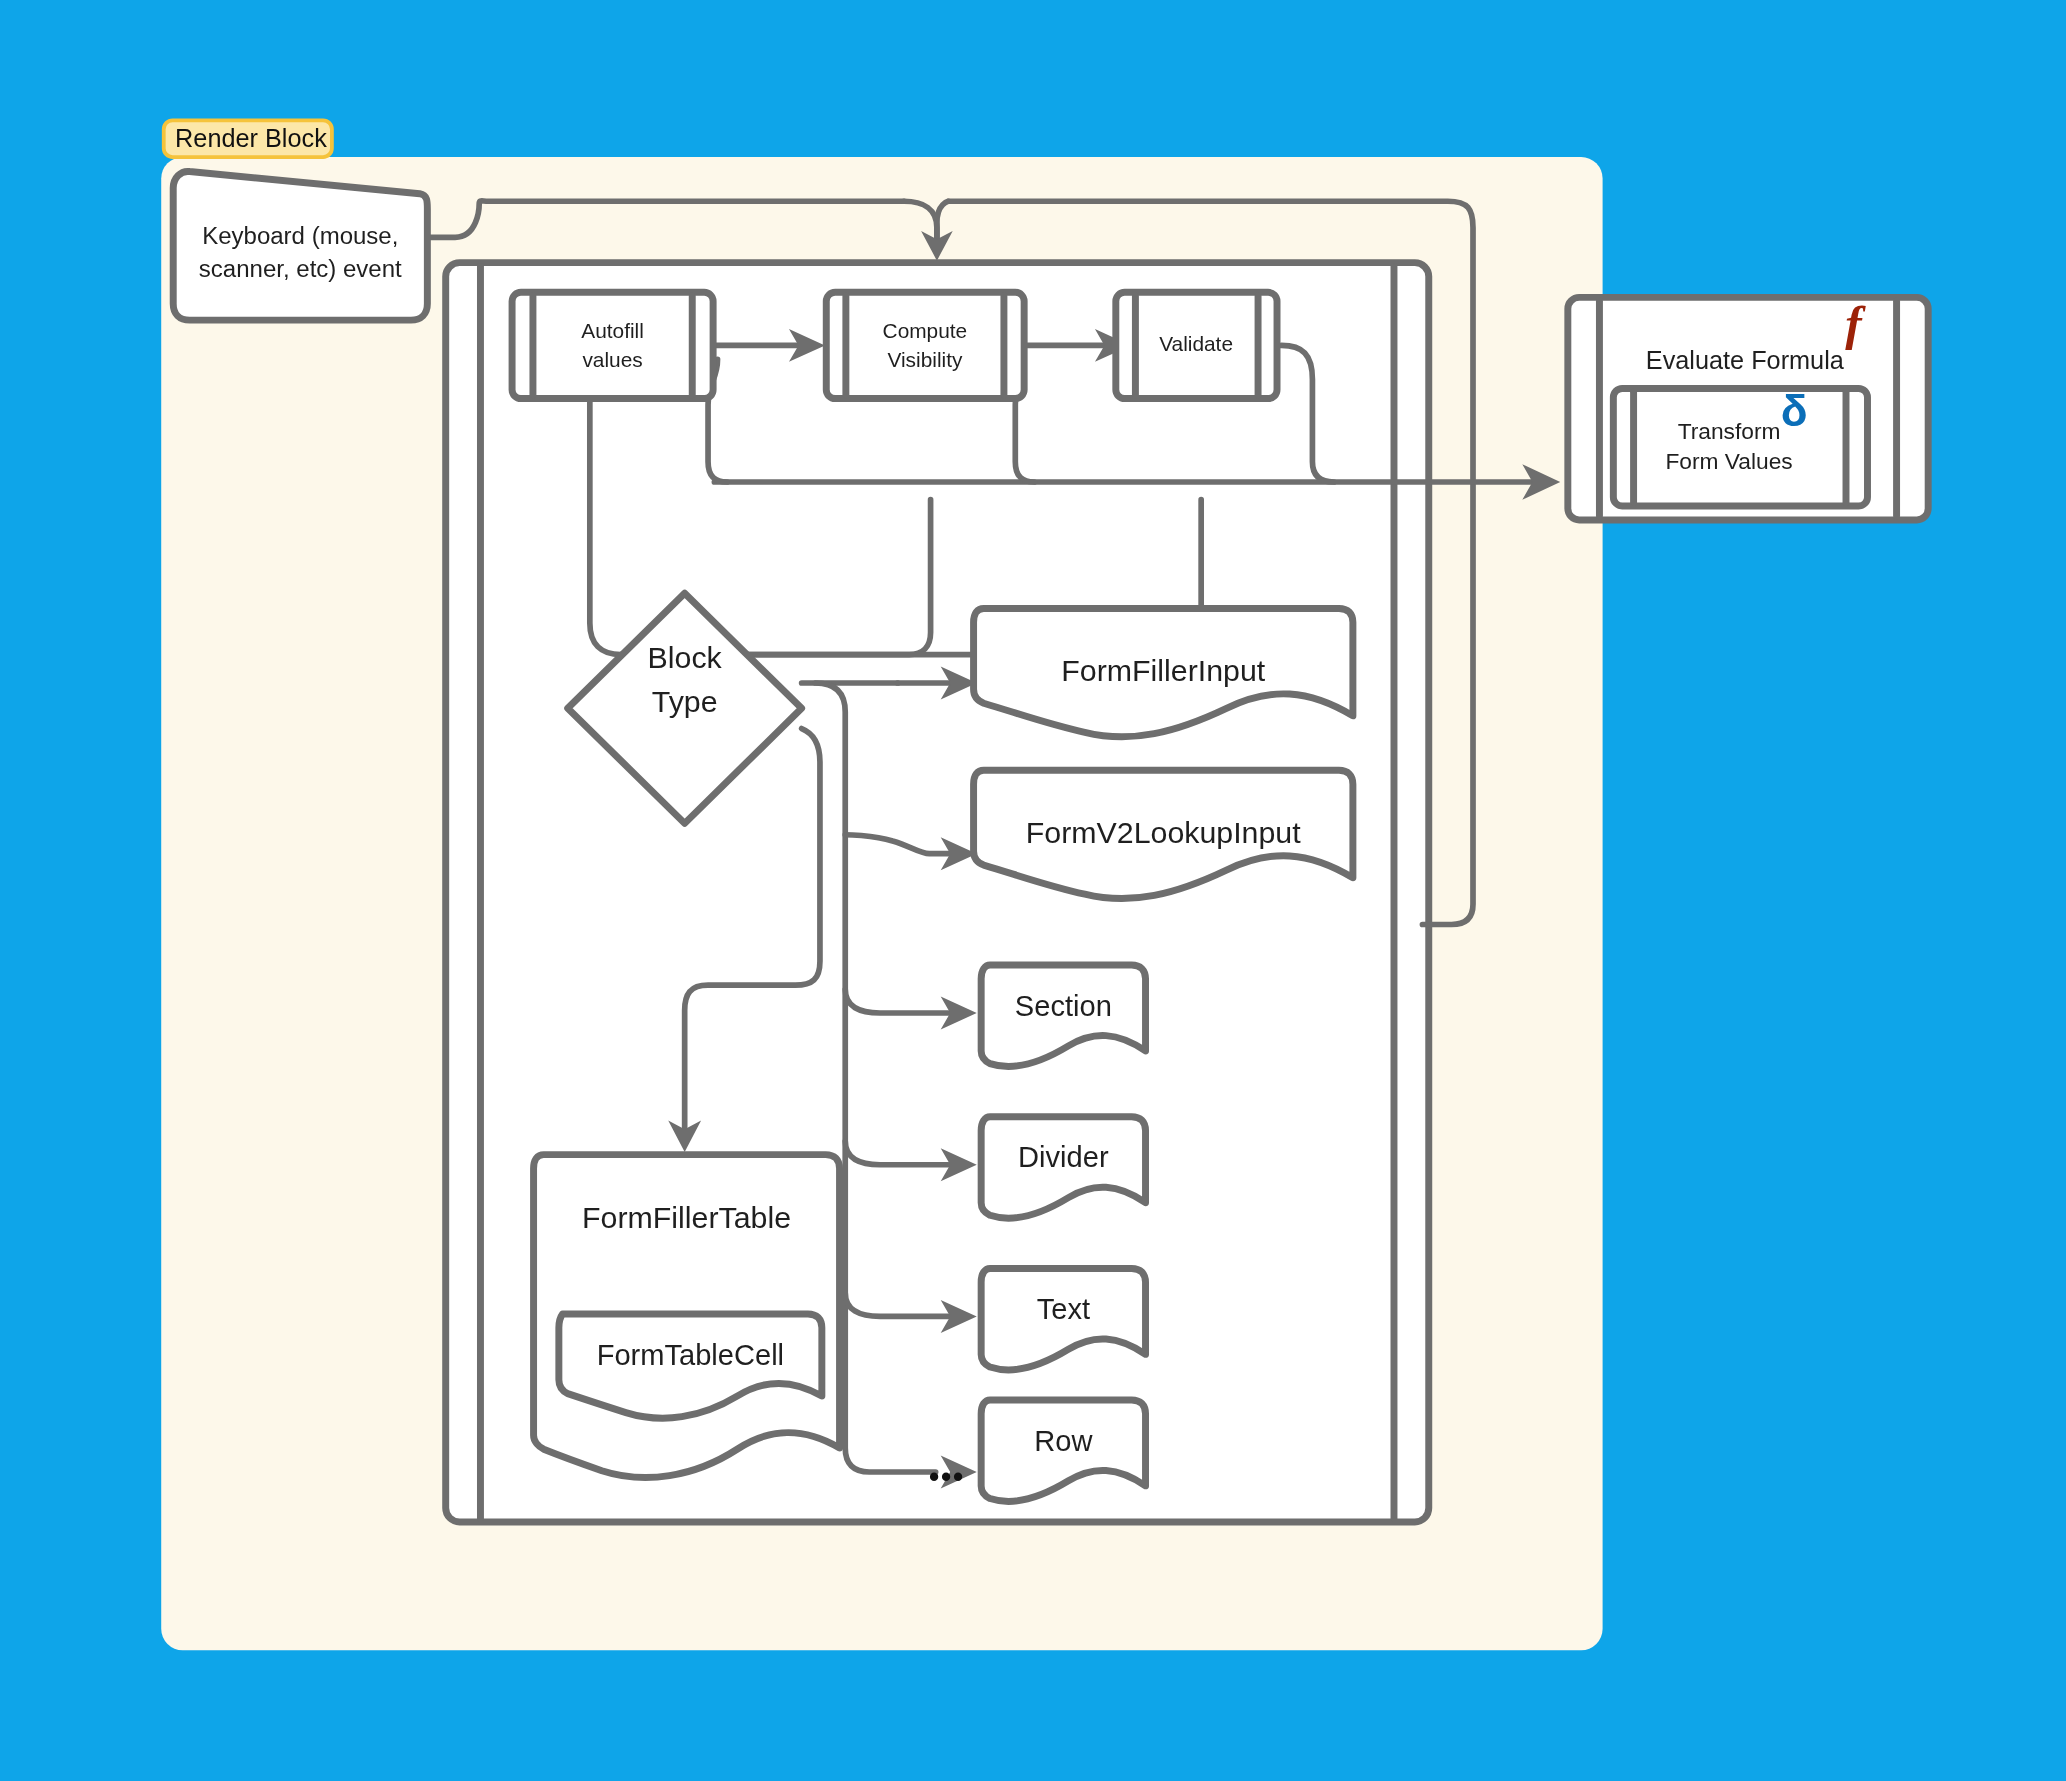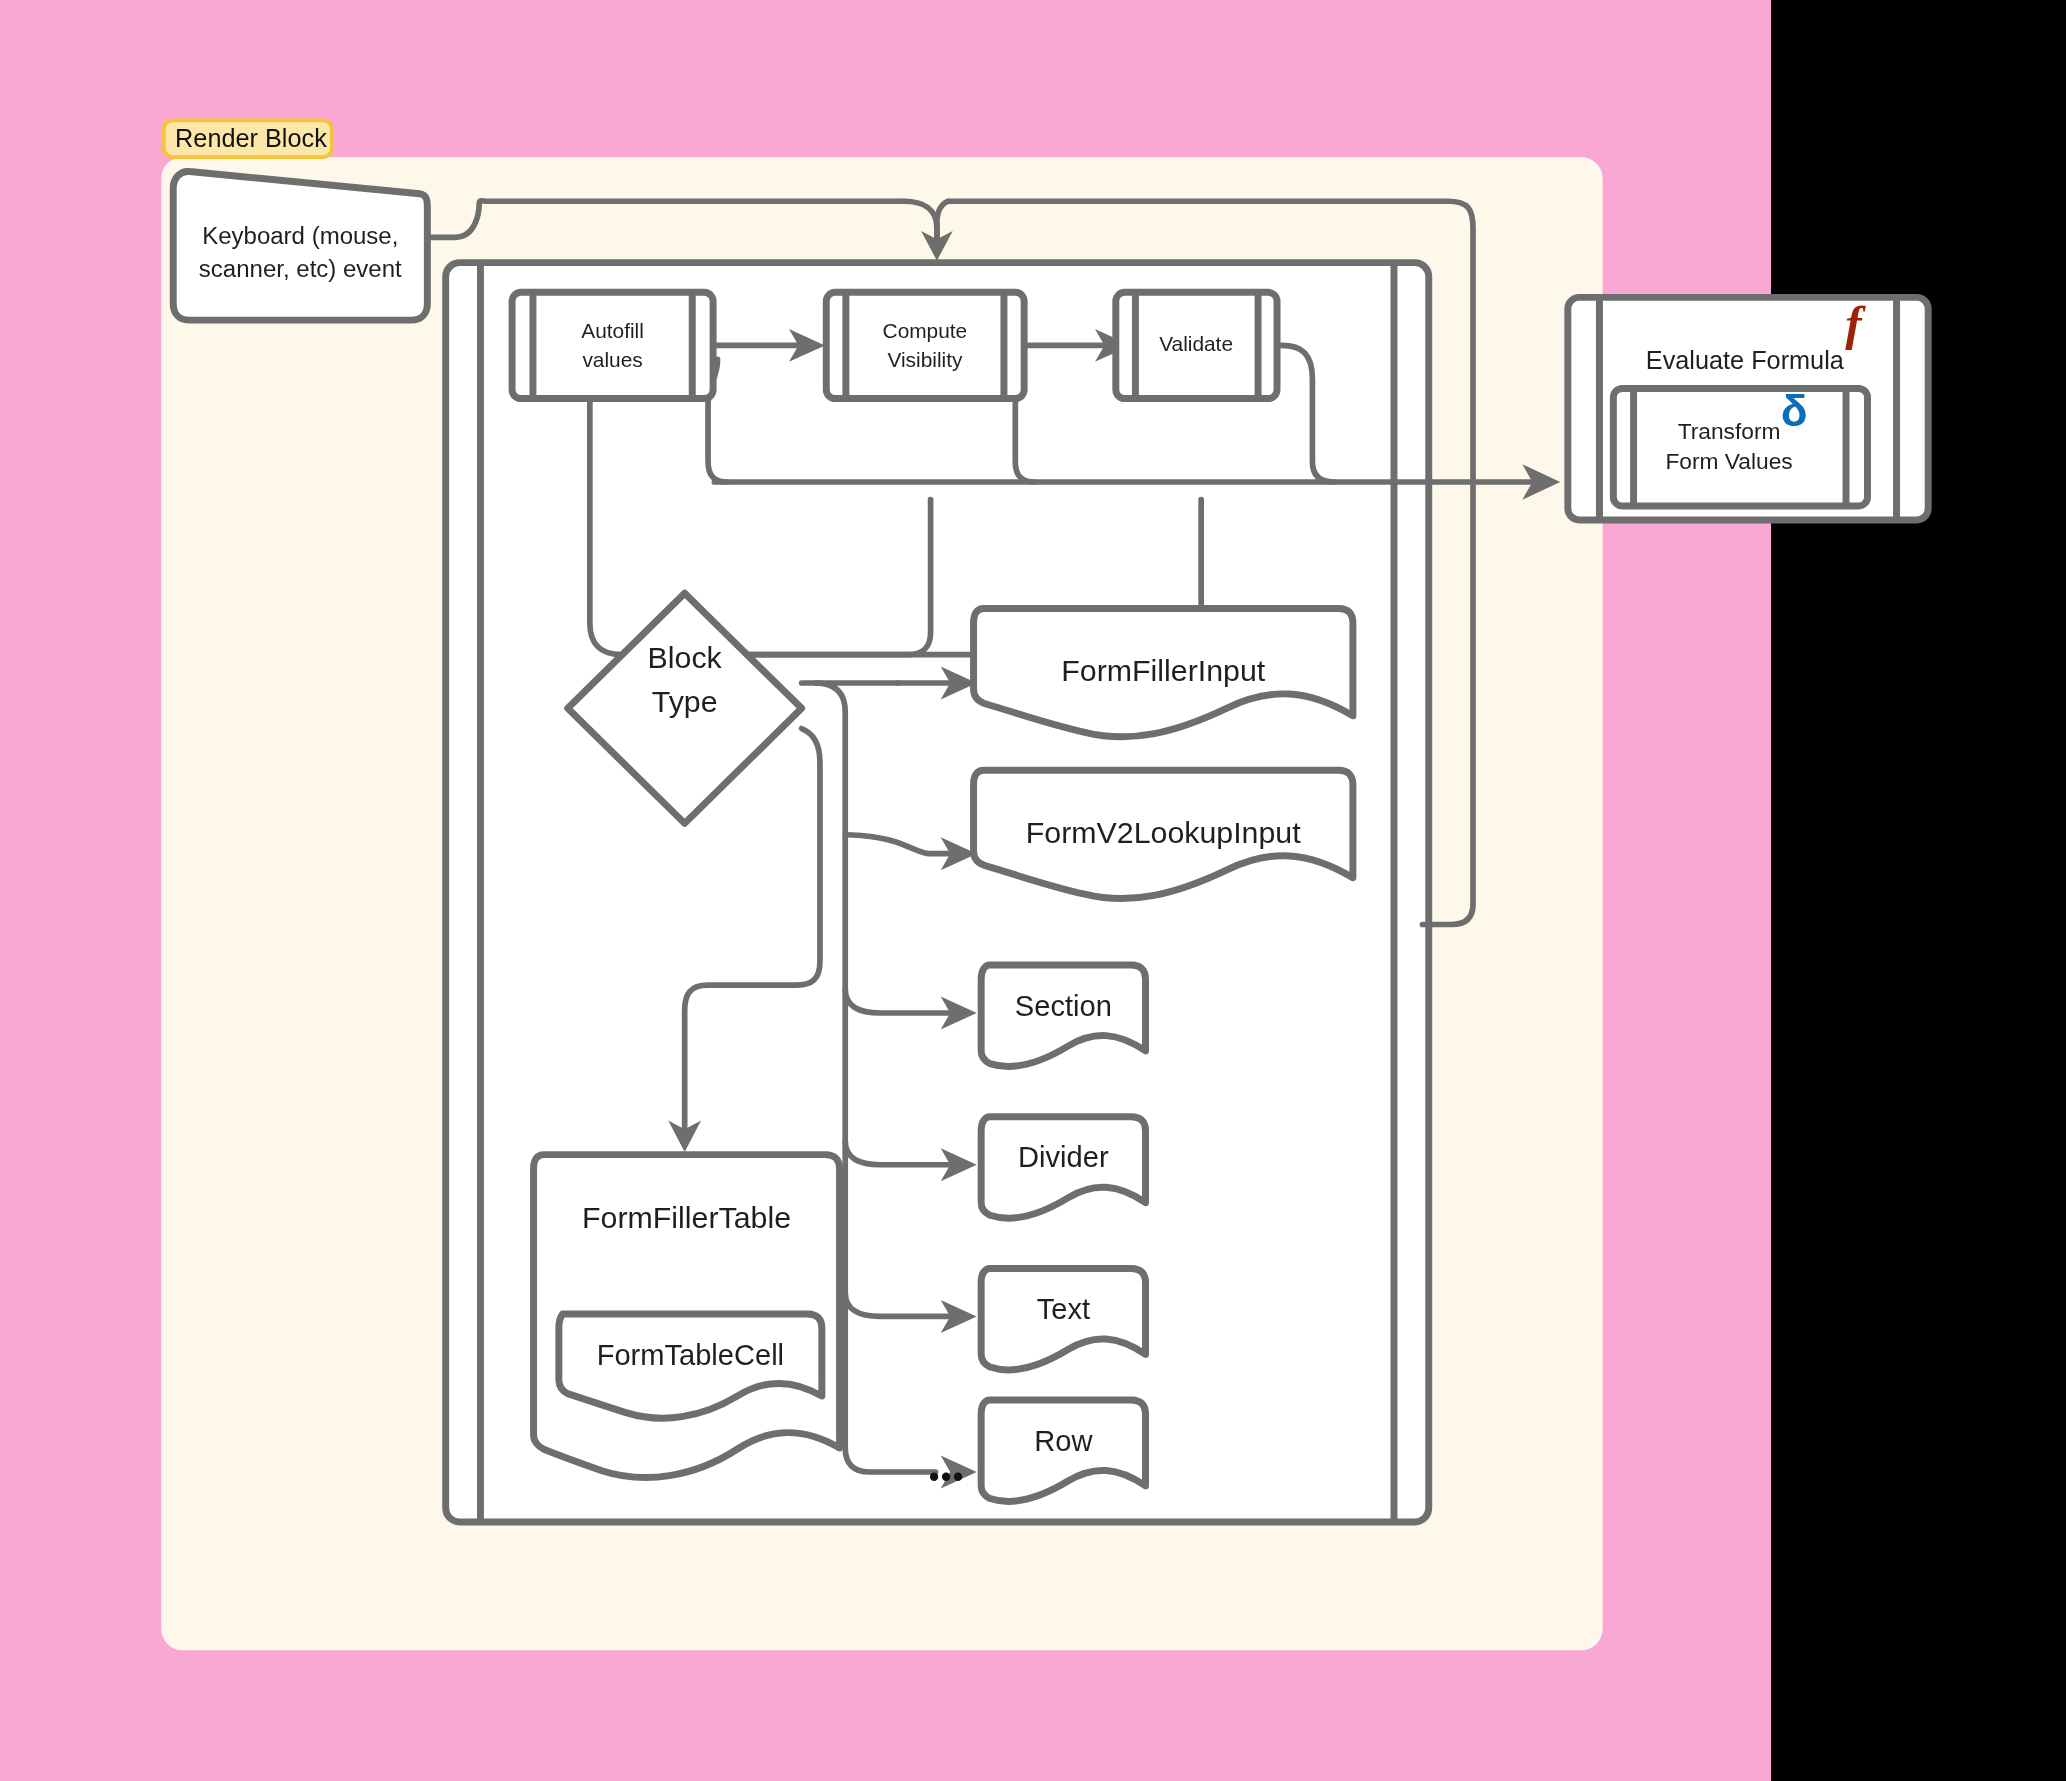--- a/index.html
+++ b/index.html
@@ -8,23 +8,23 @@
     background: #000000;
   }
   body {
     width: 2066px;
     height: 1782px;
     overflow: hidden;
     font-family: "Liberation Sans", sans-serif;
   }
   #stage {
     position: relative;
-    width: 1771px;
+    width: 2066px;
     height: 1782px;
-    background: #f9a8d4;
+    background: #0ea5e9;
     text-decoration: underline;
   }
   #diagram-svg {
     position: absolute;
     left: 0;
     top: 0;
     width: 2066px;
     height: 1782px;
     display: block;
   }

